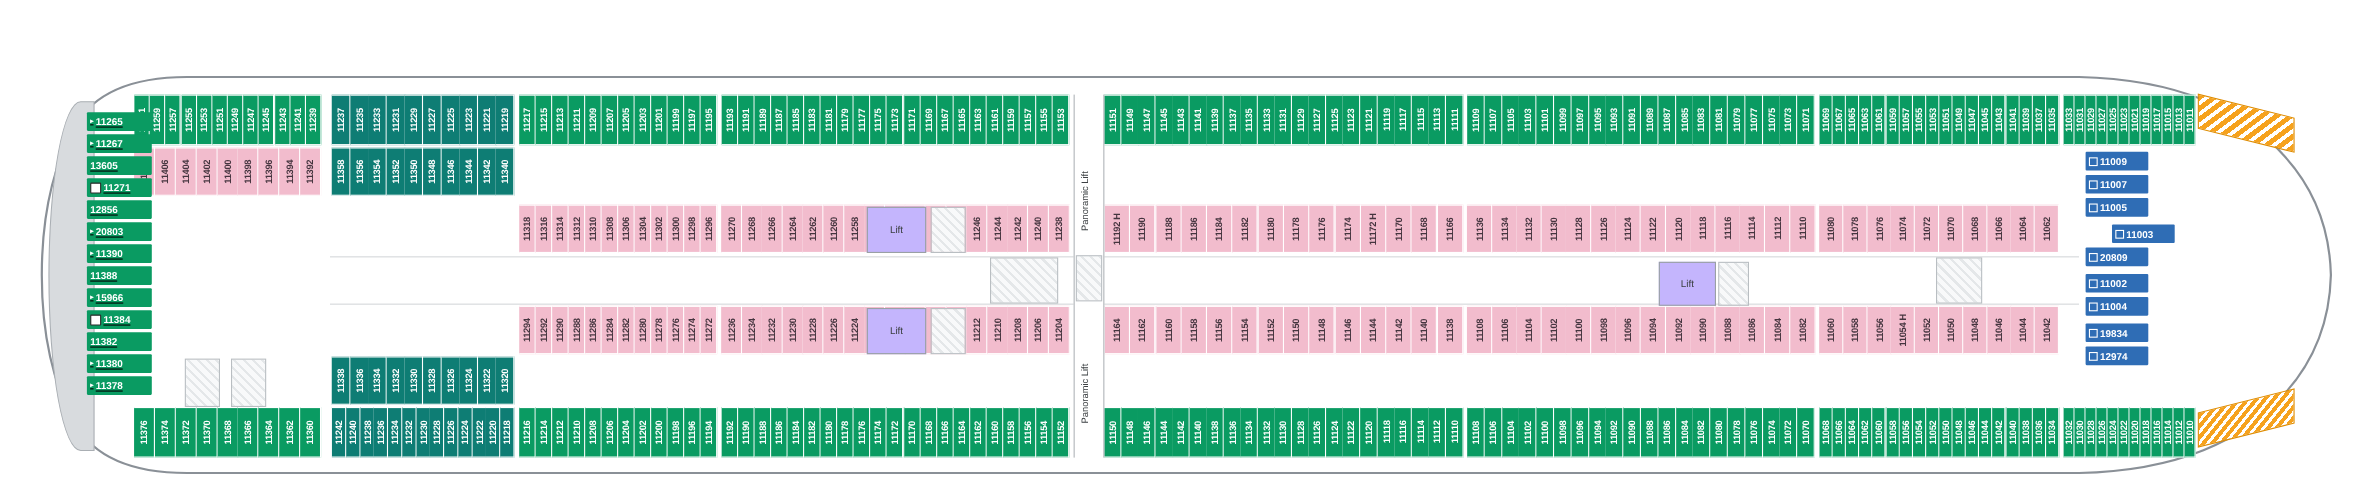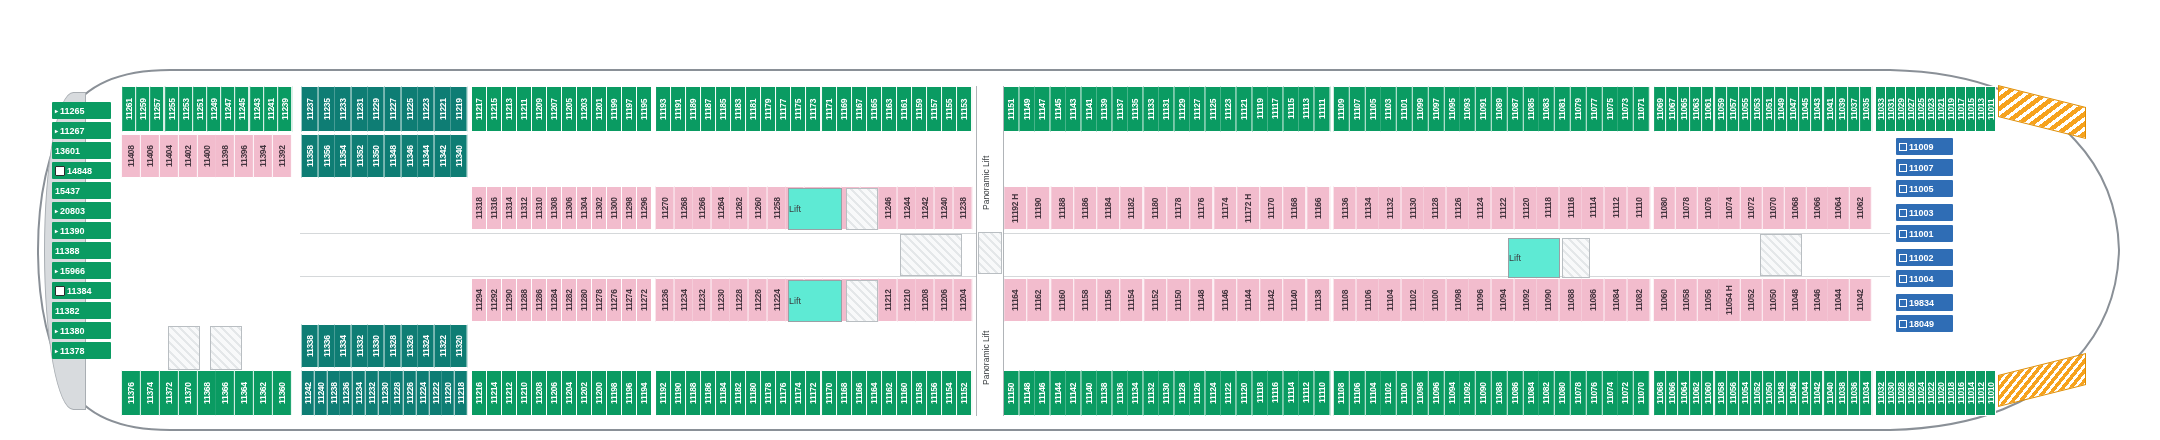--- a/index.html
+++ b/index.html
@@ -20,26 +20,26 @@
   .cell.teal{background:#0e7d74;}
   .cell.pink{background:#f2bccd;color:#45353f;border-color:#fff;}
   
   .hlabel{display:flex;align-items:center;gap:2px;height:17px;margin-bottom:3px;
     font-size:9px;font-weight:bold;color:#fff;padding:0 2px 0 3px;border-radius:1px;}
   .hlabel.green-h{background:#0a9b62;}
   .hlabel.blue-h{background:#2f6db5;}
   .icon-wc{display:inline-block;width:8px;height:8px;background:#fff;border:1px solid #2a2a2a;border-radius:1px;flex:0 0 auto;}
   .icon-dots{font-size:6px;line-height:1;color:#fff;flex:0 0 auto;}
   .icon-sq{display:inline-block;width:6px;height:6px;border:1px solid #fff;background:transparent;flex:0 0 auto;}
-  #stern-labels{position:absolute;left:52px;top:102px;width:56px;}
+  #stern-labels{position:absolute;left:79px;top:102px;width:56px;text-decoration:underline;}
   #stern-labels .hlabel{width:54px;}
   #bow-suites{position:absolute;left:1896px;top:138px;width:56px;}
   #bow-suites .hlabel{width:52px;margin-bottom:4px;text-align:center;}
-  .lift-block{position:absolute;background:#5eead4;border:1px solid #9aa0a5;
-    display:flex;align-items:center;font-size:9px;color:#3c4043;}
+  .lift-block{position:absolute;background:#c4b5fd;border:1px solid #9aa0a5;
+    display:flex;align-items:center;justify-content:center;font-size:9px;color:#3c4043;}
   .hatch{position:absolute;border:1px solid #b9bec2;
     background:repeating-linear-gradient(45deg,#e4e7e9 0 2px,#f8f9fa 2px 6px);}
   .crew{position:absolute;border:1px solid #df8c00;
     background:repeating-linear-gradient(135deg,#f6a21d 0 4px,#ffffff 4px 7px);}
   #pano-col{position:absolute;left:976px;top:86px;width:26px;height:330px;
     background:#fff;border-left:1px solid #b0b4b8;border-right:1px solid #b0b4b8;}
   .vlabel{position:absolute;writing-mode:vertical-rl;transform:rotate(180deg);
     font-size:8.5px;color:#3c4043;white-space:nowrap;}
   .corridor-line{position:absolute;height:1px;background:#d5d8da;}
 </style>
@@ -555,28 +555,28 @@
   <div id="stern-labels">
       <div class="hlabel green-h">
         <span class="icon-dots">▸</span>
         <span>11265</span>
       </div>
       <div class="hlabel green-h">
         <span class="icon-dots">▸</span>
         <span>11267</span>
       </div>
       <div class="hlabel green-h">
-        <span>13601</span>
+        <span>13605</span>
       </div>
       <div class="hlabel green-h">
         <span class="icon-wc"></span>
-        <span>14848</span>
-      </div>
-      <div class="hlabel green-h">
-        <span>15437</span>
+        <span>11271</span>
+      </div>
+      <div class="hlabel green-h">
+        <span>12856</span>
       </div>
       <div class="hlabel green-h">
         <span class="icon-dots">▸</span>
         <span>20803</span>
       </div>
       <div class="hlabel green-h">
         <span class="icon-dots">▸</span>
         <span>11390</span>
       </div>
       <div class="hlabel green-h">
@@ -636,39 +636,39 @@
         <span>11009</span>
       </div>
       <div class="hlabel blue-h">
         <span class="icon-sq"></span>
         <span>11007</span>
       </div>
       <div class="hlabel blue-h">
         <span class="icon-sq"></span>
         <span>11005</span>
       </div>
+      <div class="hlabel blue-h" style="margin-top: 7px; margin-left: 24px;">
+        <span class="icon-sq"></span>
+        <span>11003</span>
+      </div>
+      <div class="hlabel blue-h">
+        <span class="icon-sq"></span>
+        <span>20809</span>
+      </div>
       <div class="hlabel blue-h" style="margin-top: 7px;">
         <span class="icon-sq"></span>
-        <span>11003</span>
+        <span>11002</span>
       </div>
       <div class="hlabel blue-h">
         <span class="icon-sq"></span>
-        <span>11001</span>
+        <span>11004</span>
       </div>
       <div class="hlabel blue-h" style="margin-top: 7px;">
         <span class="icon-sq"></span>
-        <span>11002</span>
+        <span>19834</span>
       </div>
       <div class="hlabel blue-h">
         <span class="icon-sq"></span>
-        <span>11004</span>
-      </div>
-      <div class="hlabel blue-h" style="margin-top: 7px;">
-        <span class="icon-sq"></span>
-        <span>19834</span>
-      </div>
-      <div class="hlabel blue-h">
-        <span class="icon-sq"></span>
-        <span>18049</span>
+        <span>12974</span>
       </div>
     </div>
 
 </div>
 
 </body></html>

